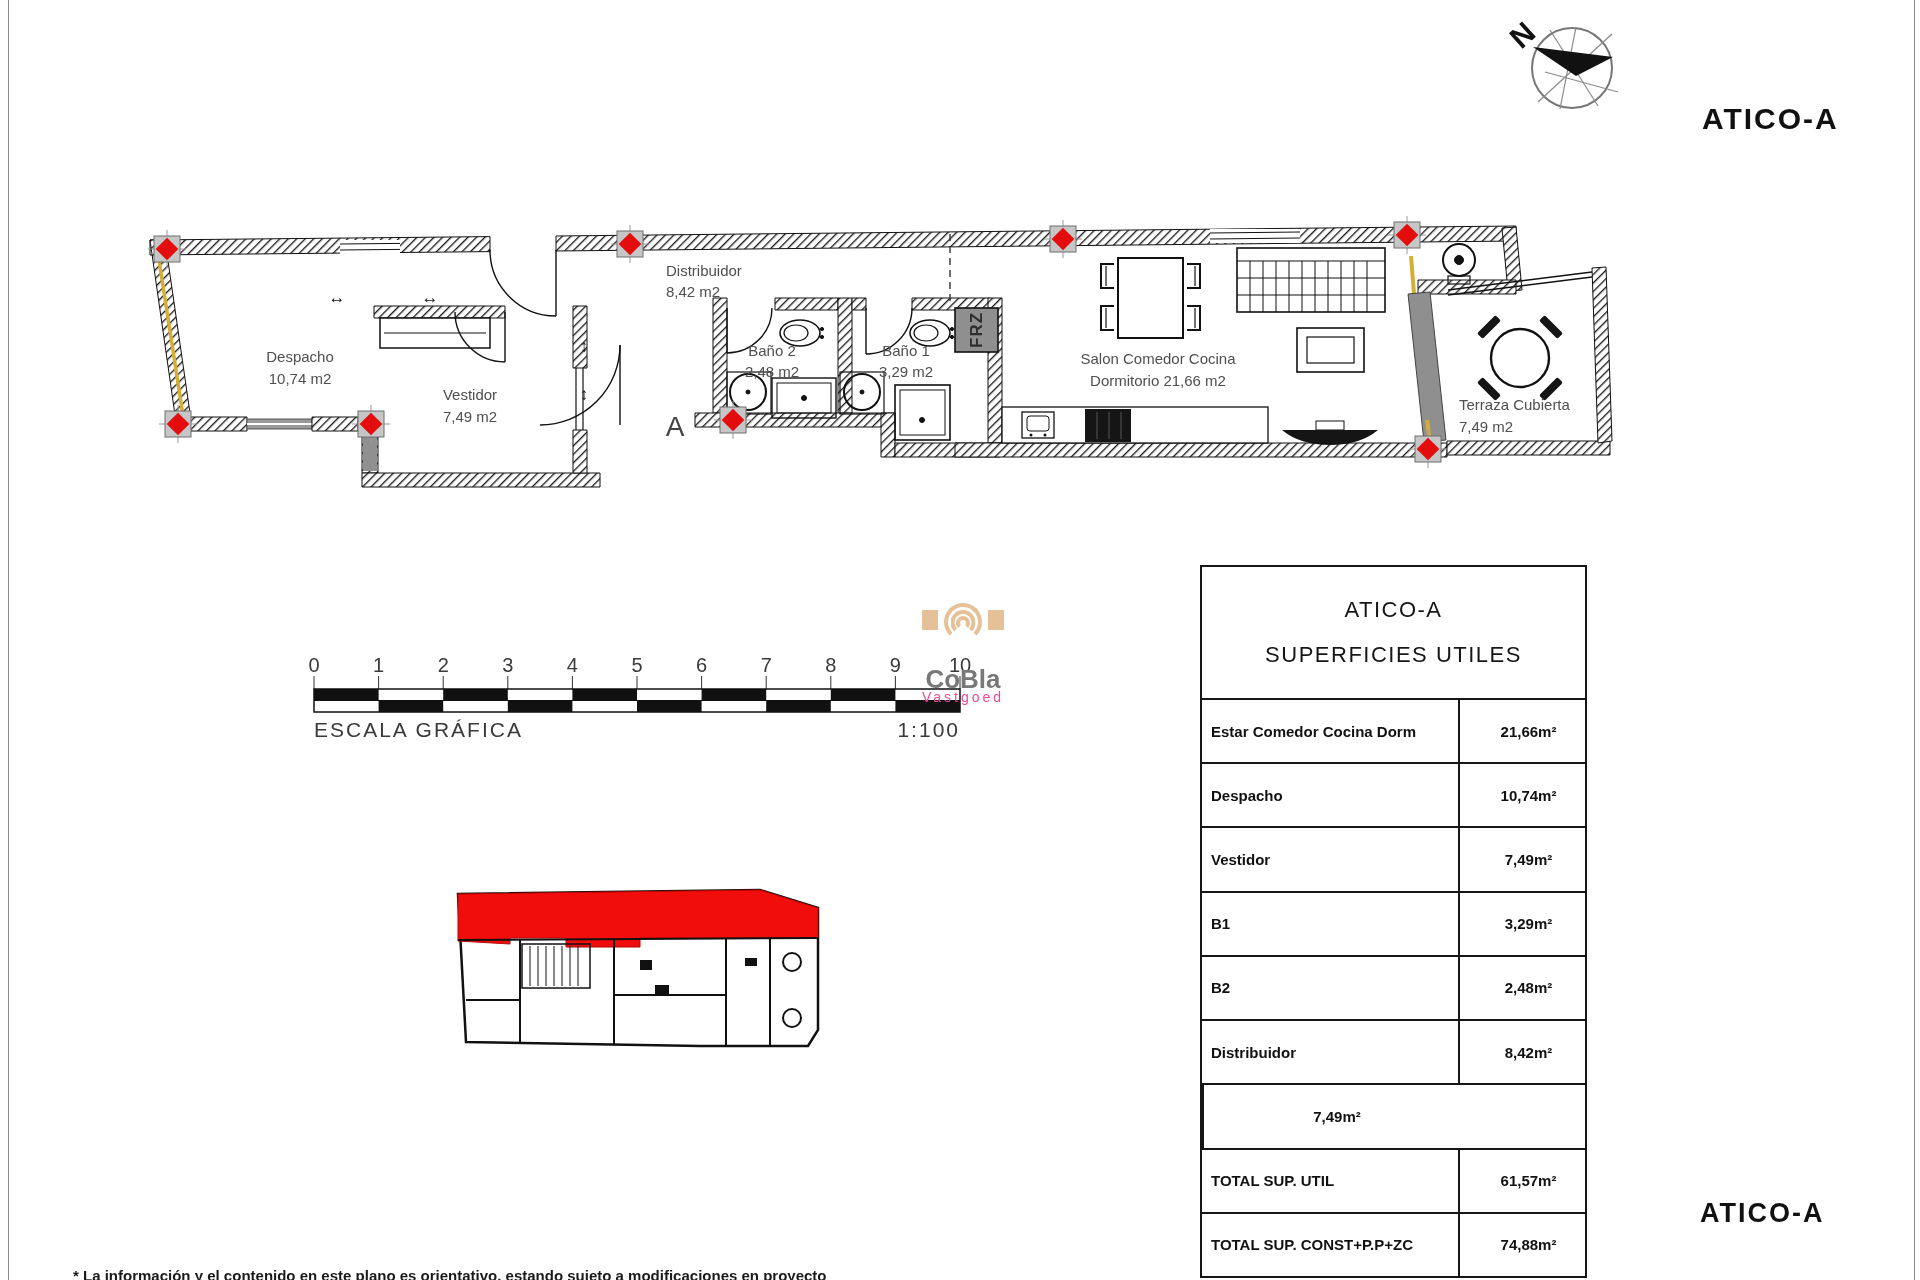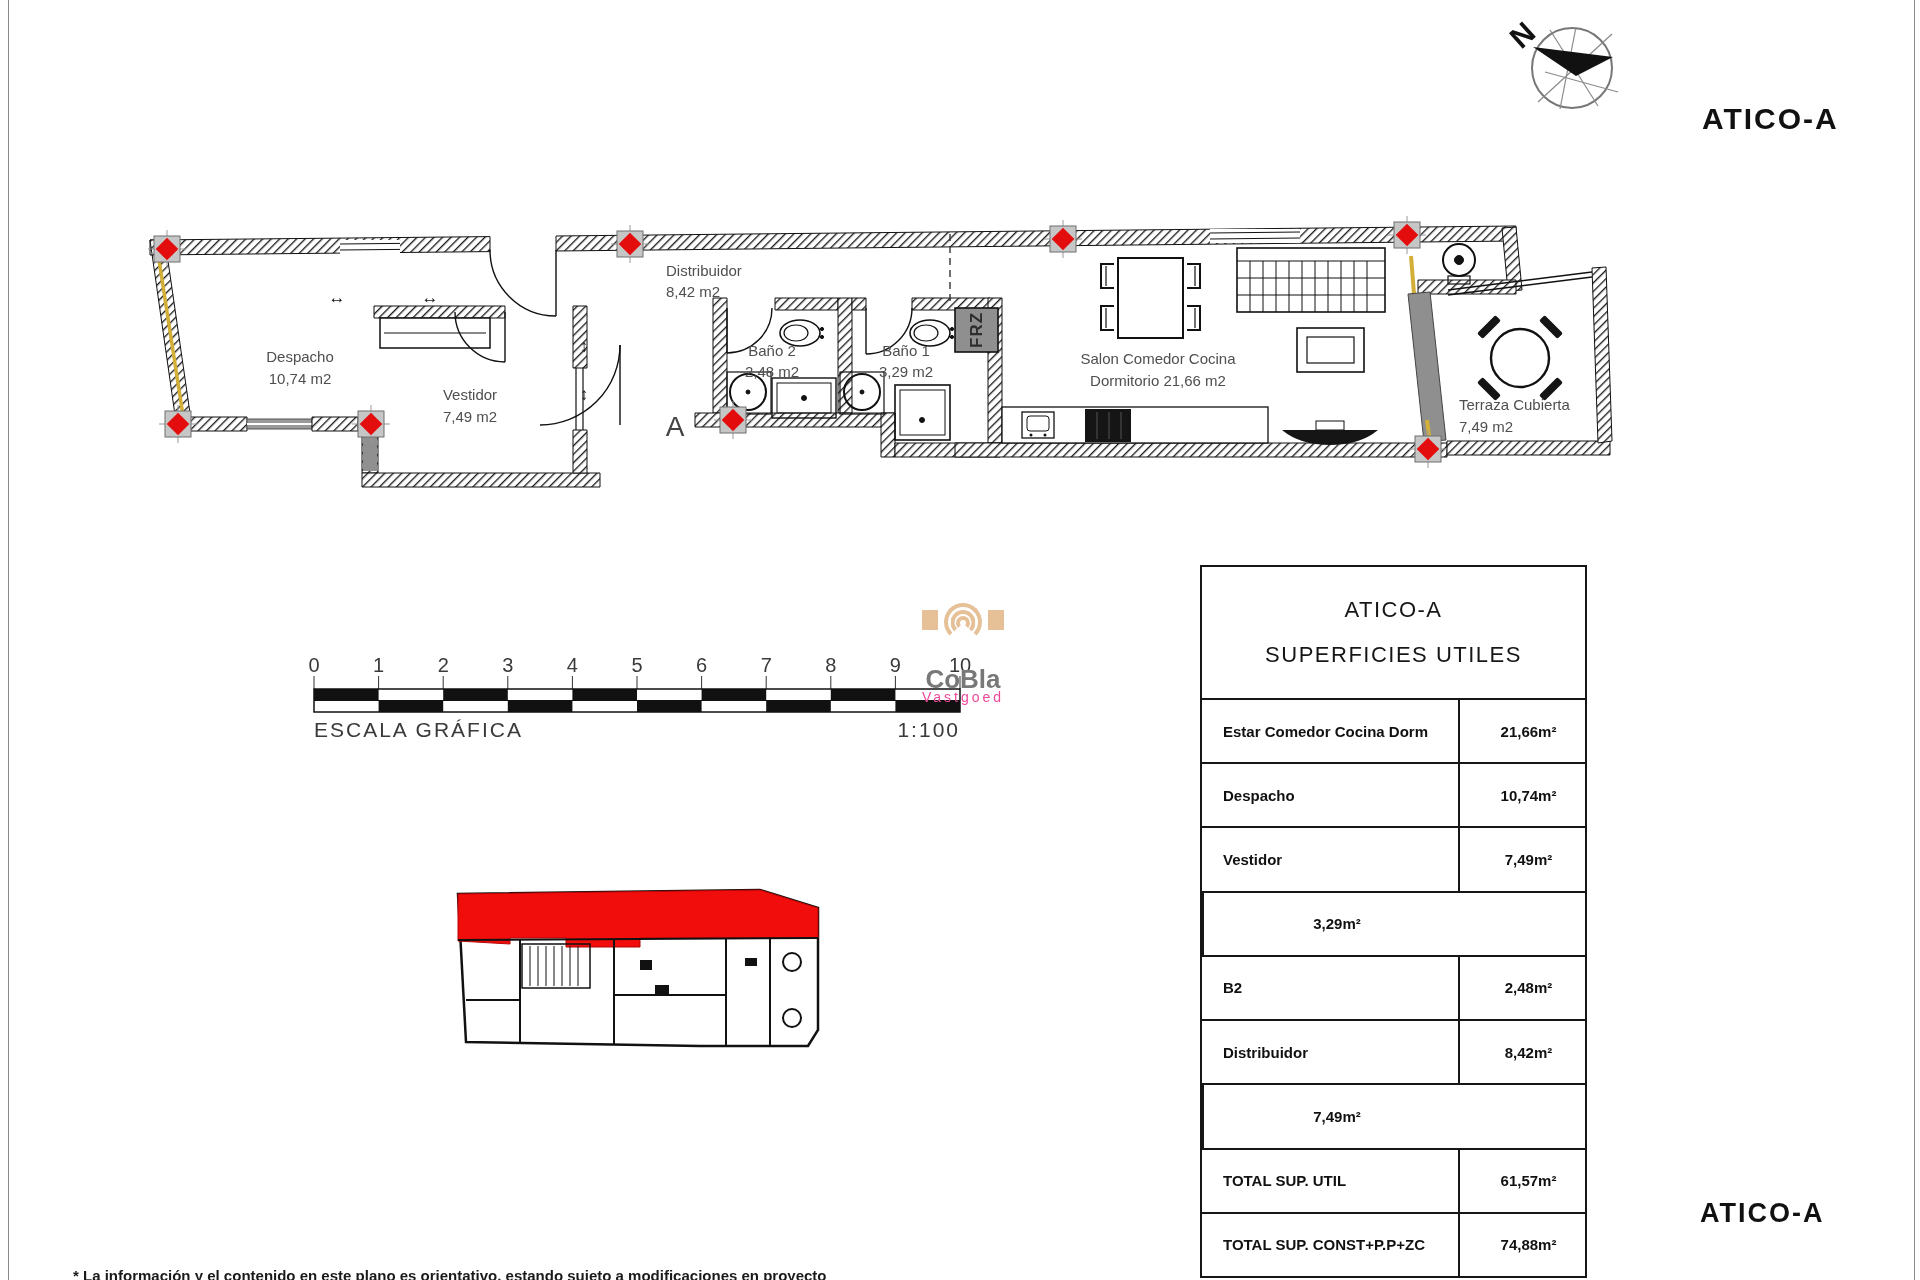--- a/index.html
+++ b/index.html
@@ -24,21 +24,21 @@
   .logo .nm{font-size:26px;font-weight:bold;color:#787878;line-height:22px;margin-top:32px;}
   .logo .sub{font-size:14px;letter-spacing:3px;color:#ec4899;line-height:15px;}
   
   .sup-table{position:absolute;left:1200px;top:565px;width:387px;height:713px;
              border:2px solid #161616;box-sizing:border-box;background:#fff;}
   .sup-head{height:131px;display:flex;flex-direction:column;align-items:center;
             justify-content:center;gap:19px;box-sizing:border-box;}
   .sup-head div{font-size:22px;letter-spacing:1.5px;color:#161616;}
   .sup-rows{height:578px;display:flex;flex-direction:column;}
   .srow{flex:1;display:grid;grid-template-columns:1fr 127px;border-top:2px solid #161616;box-sizing:border-box;}
-  .srow .lbl{display:flex;align-items:center;padding-left:21px;font-size:15px;font-weight:bold;}
+  .srow .lbl{display:flex;align-items:center;padding-left:9px;font-size:15px;font-weight:bold;}
   .srow .val{display:flex;align-items:center;justify-content:center;font-size:15px;font-weight:bold;
              border-left:2px solid #161616;box-sizing:border-box;padding-left:12px;}
   .disclaimer{position:absolute;left:73px;top:1267px;font-size:15px;font-weight:bold;
               white-space:nowrap;color:#1a1a1a;}
 </style>
 </head>
 <body>
 
 <div class="page">
   <div class="edge left"></div>
@@ -380,20 +380,21 @@
       </div>
       <div class="srow">
         <div class="lbl">Despacho</div>
         <div class="val">10,74m²</div>
       </div>
       <div class="srow">
         <div class="lbl">Vestidor</div>
         <div class="val">7,49m²</div>
       </div>
       <div class="srow">
+        <div class="lbl">B1</div>
         <div class="val">3,29m²</div>
       </div>
       <div class="srow">
         <div class="lbl">B2</div>
         <div class="val">2,48m²</div>
       </div>
       <div class="srow">
         <div class="lbl">Distribuidor</div>
         <div class="val">8,42m²</div>
       </div>

